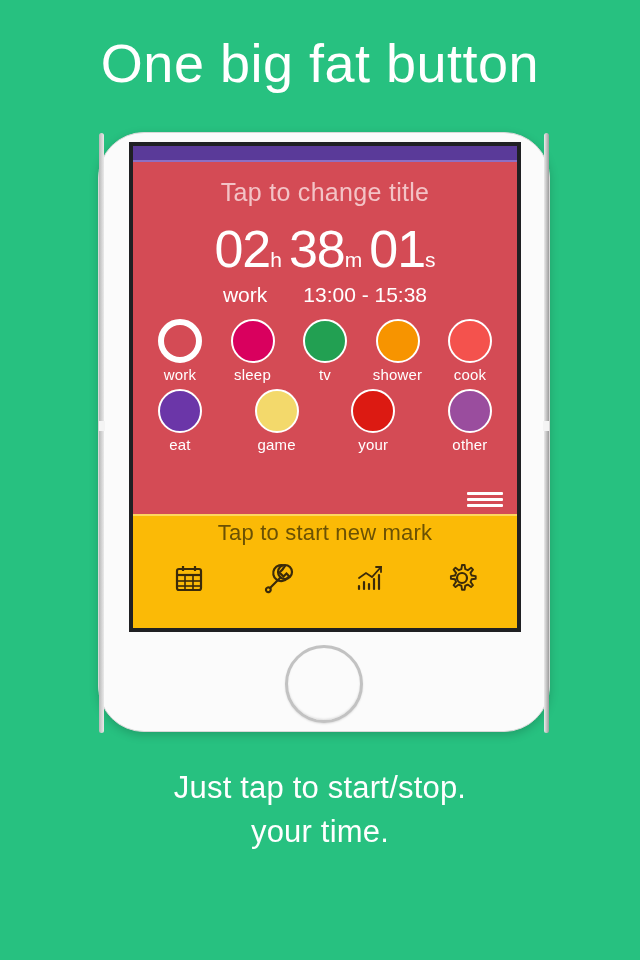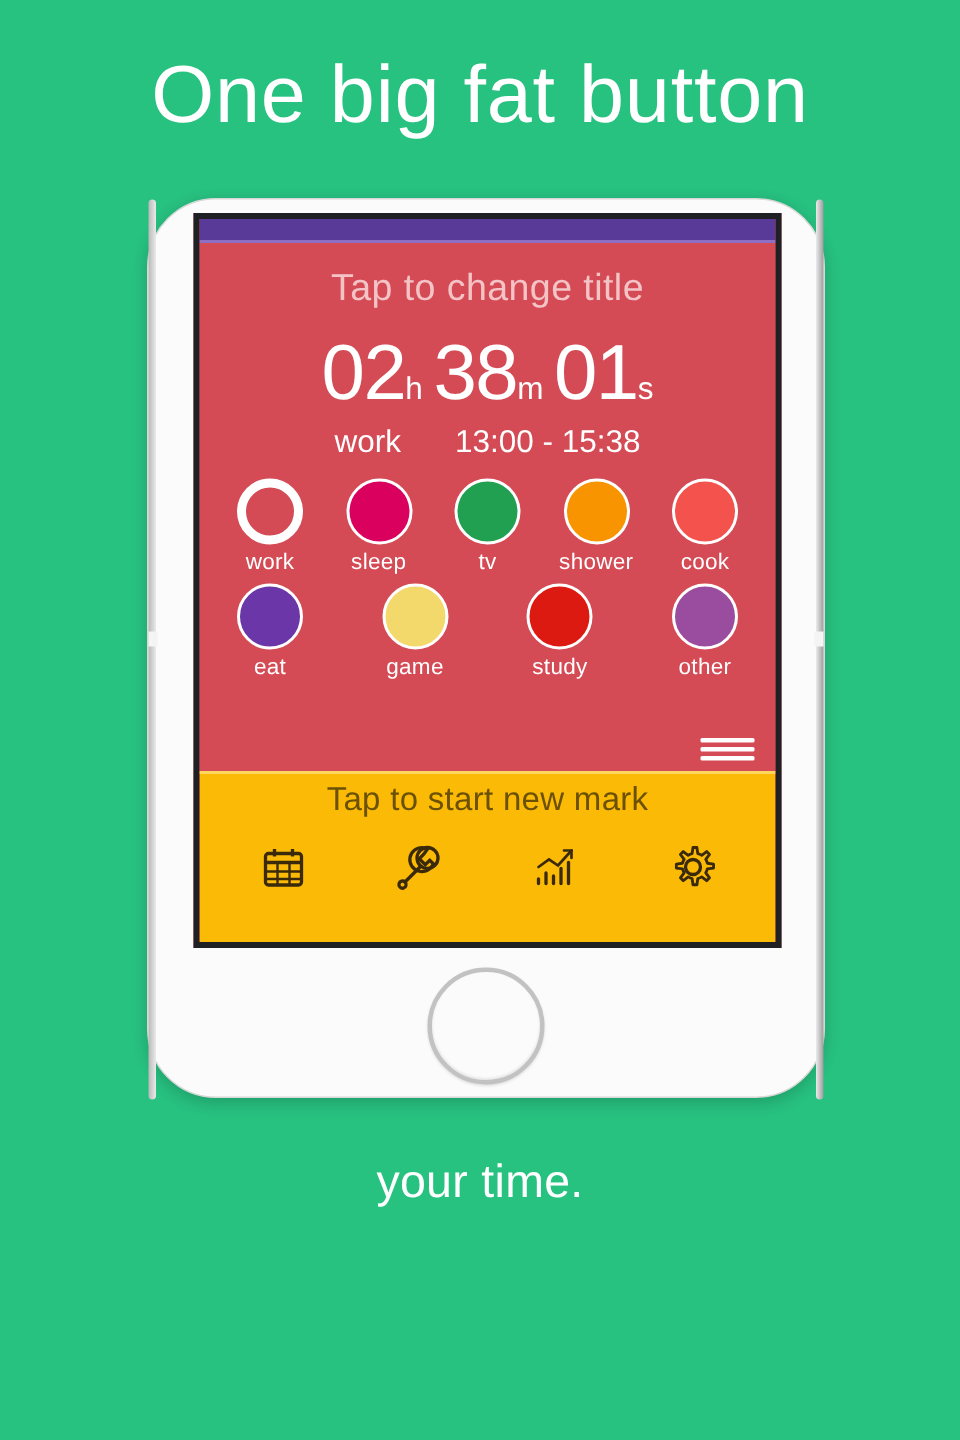--- a/index.html
+++ b/index.html
@@ -306,21 +306,21 @@
               <div class="cat-item">
                 <div class="dot" style="background: rgb(107, 54, 168);"></div>
                 <div class="cat-label">eat</div>
               </div>
               <div class="cat-item">
                 <div class="dot" style="background: rgb(243, 217, 107);"></div>
                 <div class="cat-label">game</div>
               </div>
               <div class="cat-item">
                 <div class="dot" style="background: rgb(220, 26, 18);"></div>
-                <div class="cat-label">study</div>
+                <div class="cat-label">your</div>
               </div>
               <div class="cat-item">
                 <div class="dot" style="background: rgb(154, 77, 158);"></div>
                 <div class="cat-label">other</div>
               </div>
             </div>
         </div>
 
         <div class="hamburger">
           <span></span>
@@ -376,16 +376,17 @@
           </div>
 
         </div>
       </div>
     </div>
 
     <div class="home-btn"></div>
   </div>
 
   <div class="caption" id="caption">
+      <div>Just tap to start/stop.</div>
       <div>your time.</div>
     </div>
 
 </div>
 
 </body></html>

